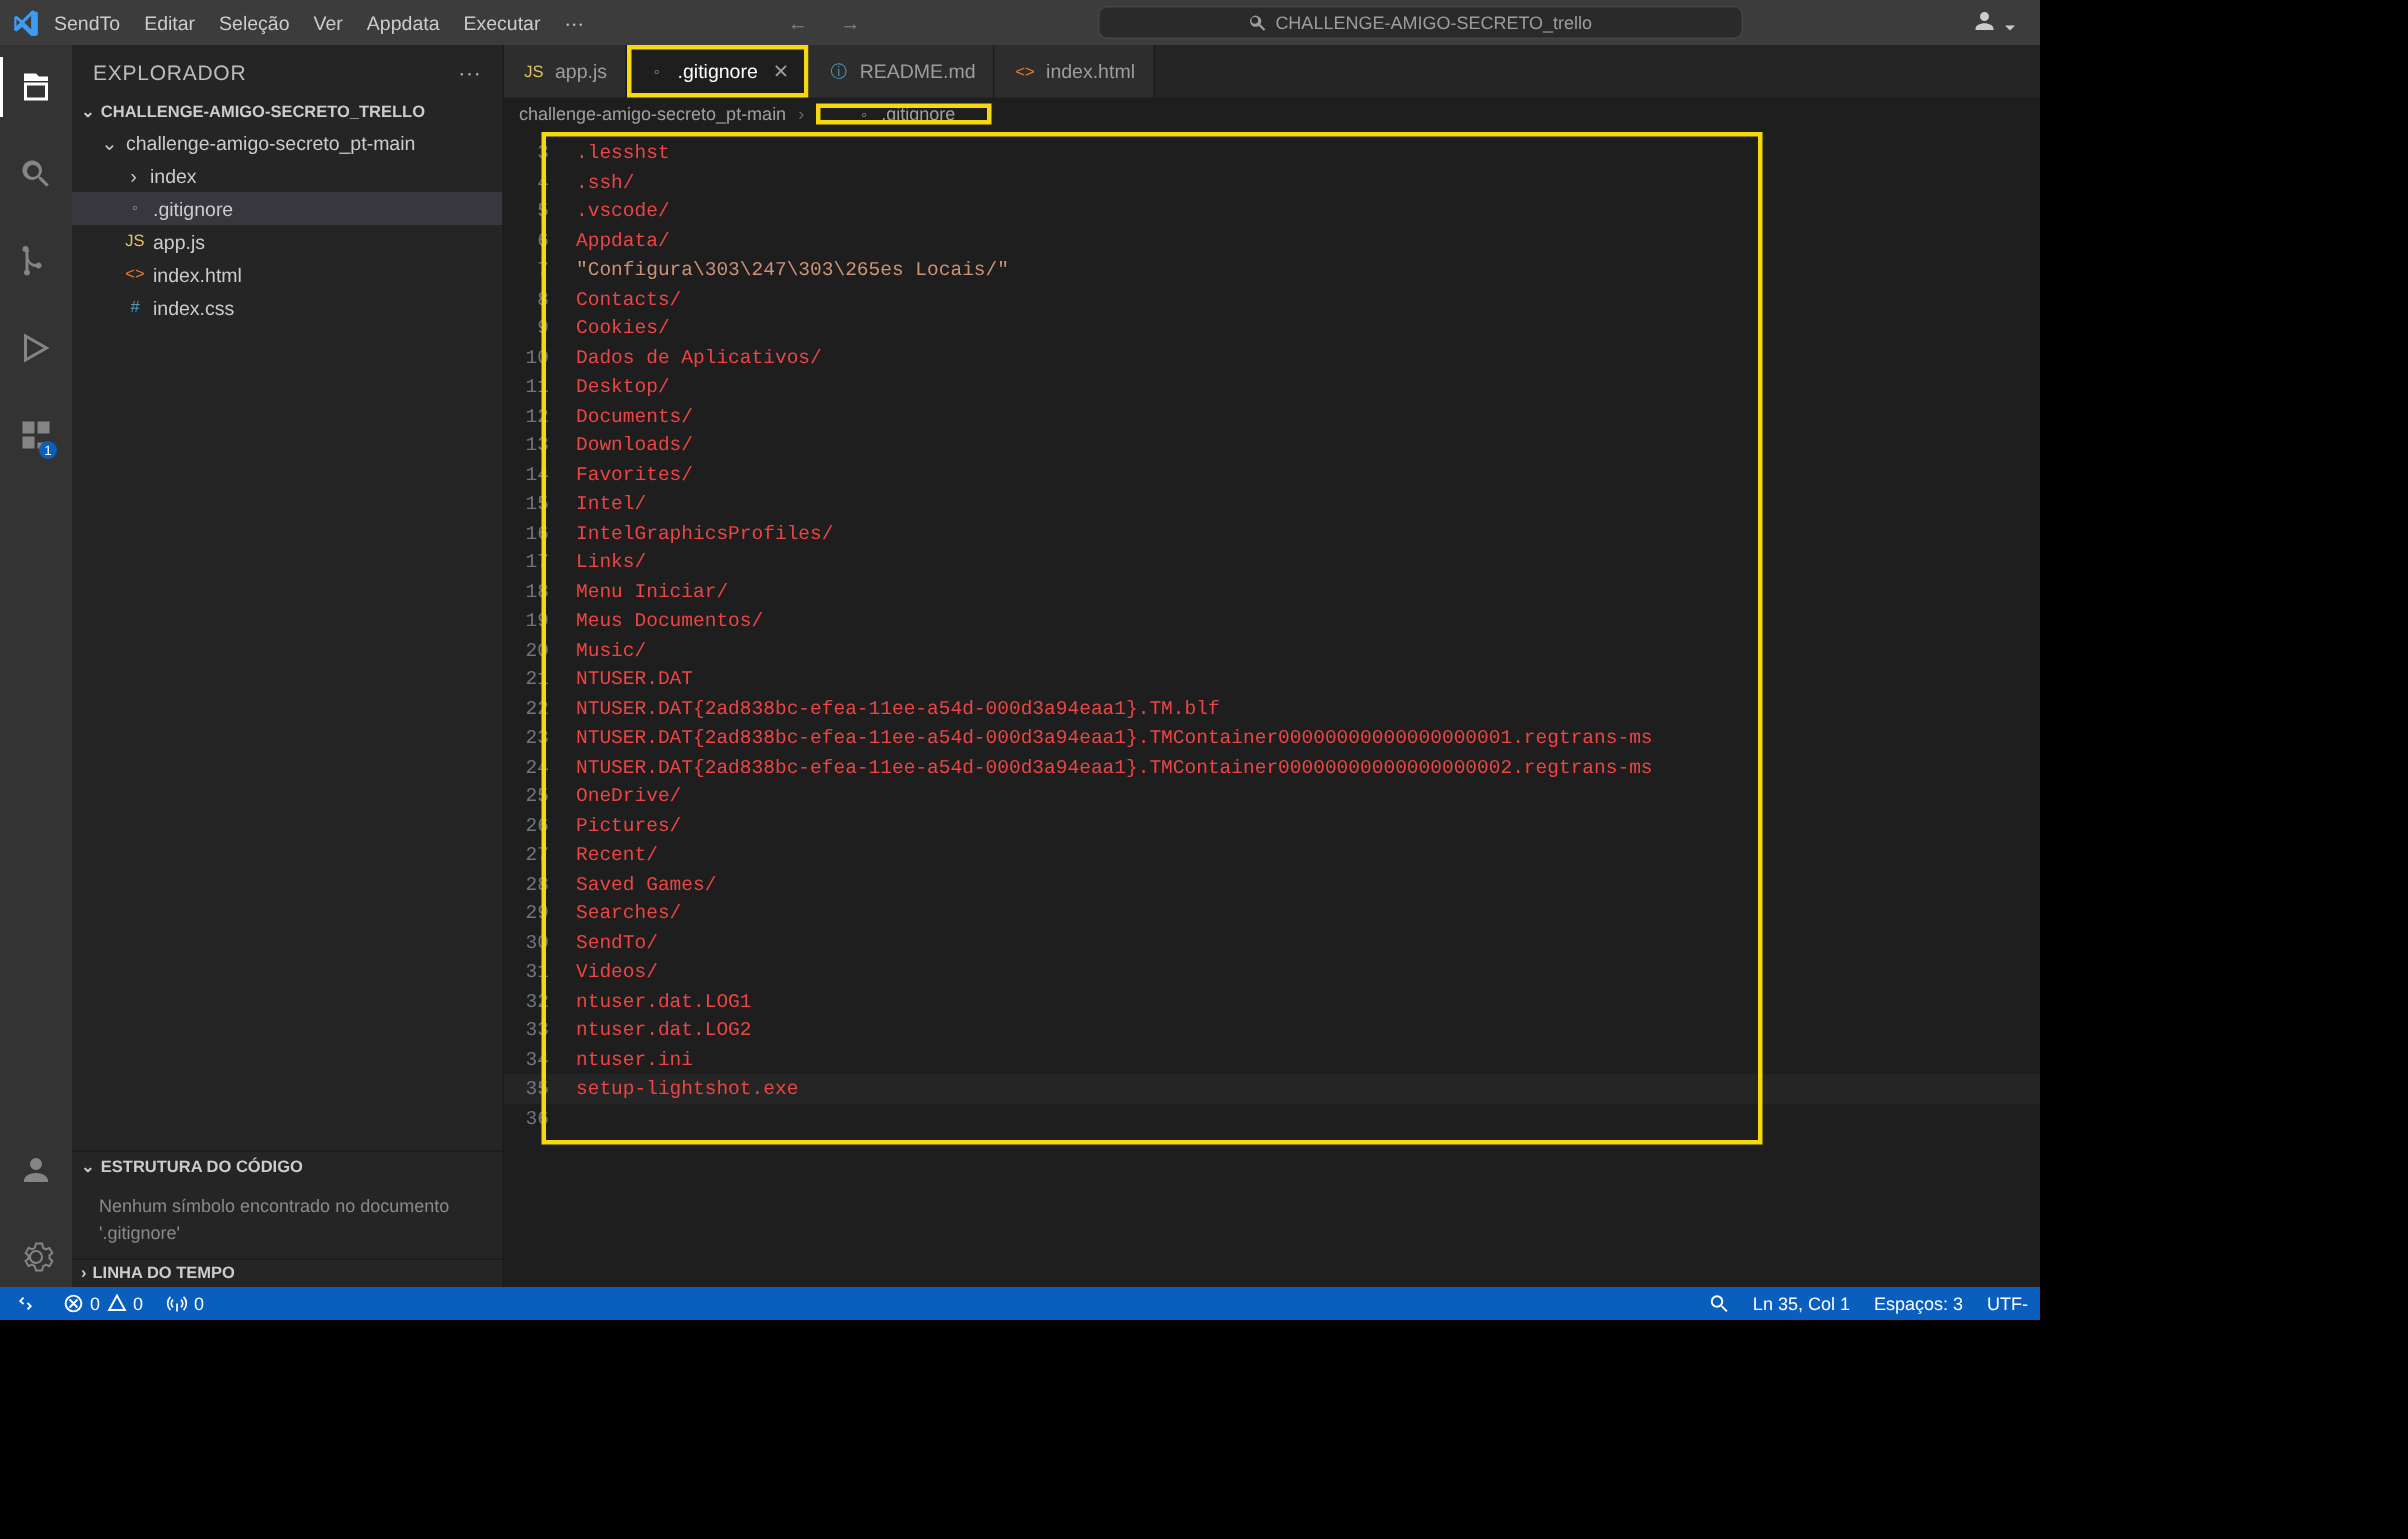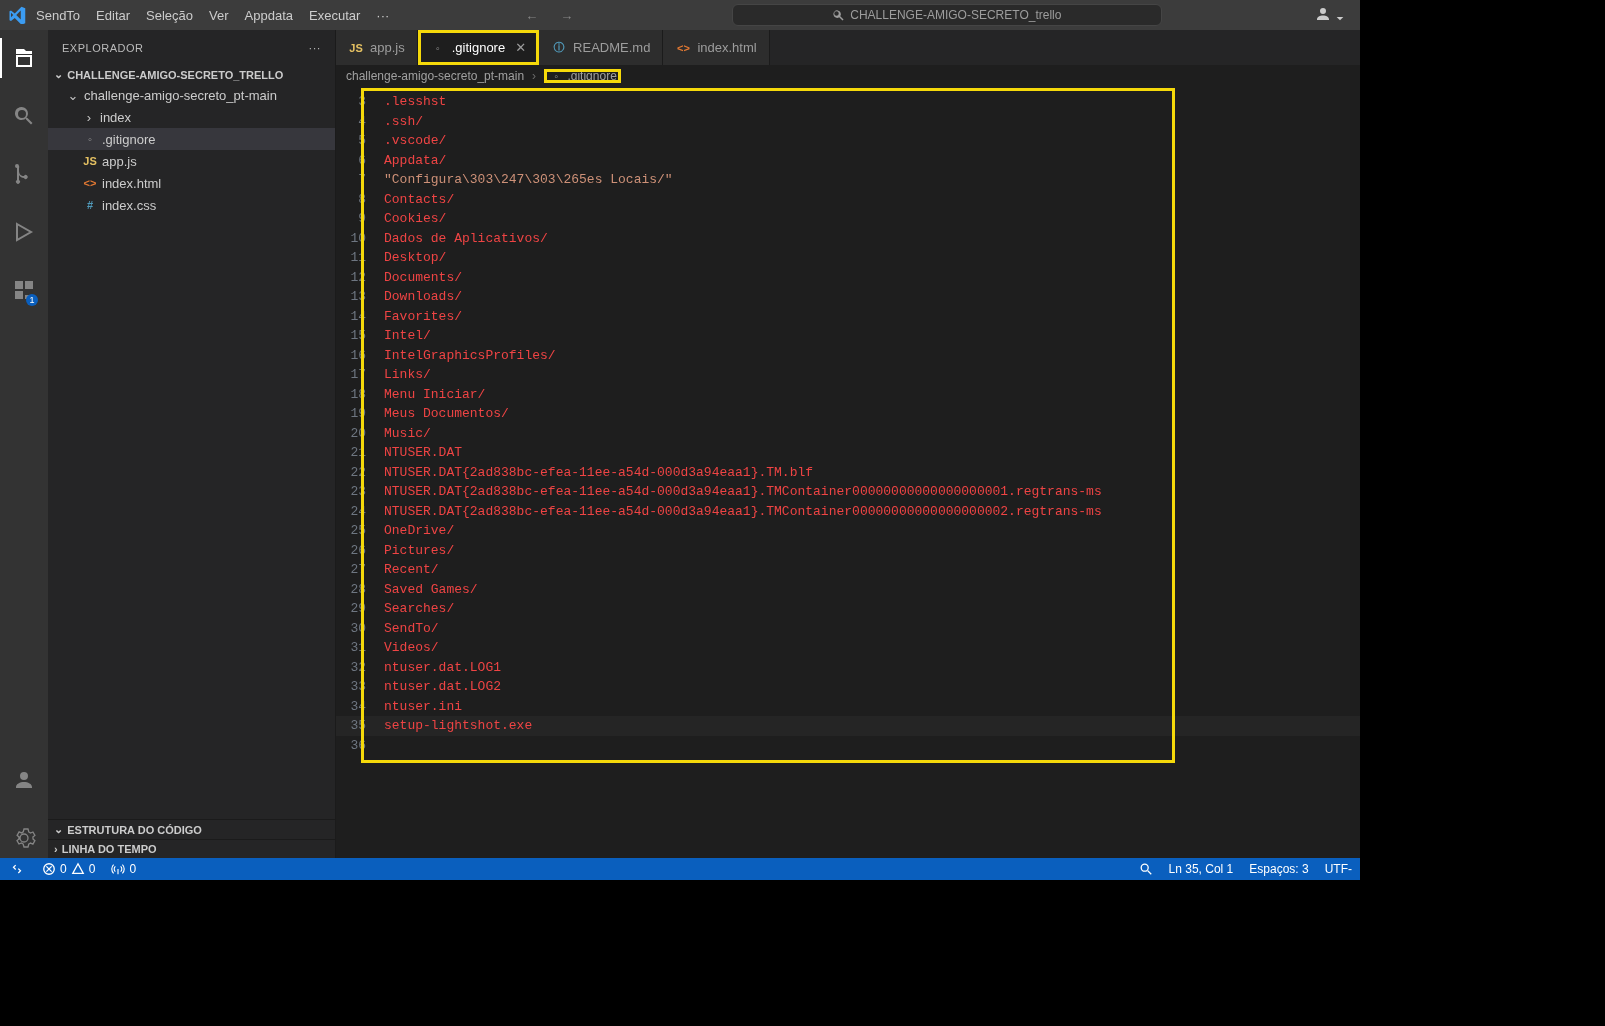--- a/index.html
+++ b/index.html
@@ -38,46 +38,46 @@
   
   .body{flex:1;display:flex;min-height:0}
   .activity{width:48px;background:var(--bg-activity);display:flex;flex-direction:column;align-items:center;padding-top:8px;gap:18px;color:#858585}
   .activity .ab{width:48px;height:40px;display:flex;align-items:center;justify-content:center;position:relative}
   .activity .ab.active{color:#fff}
   .activity .ab.active::before{content:"";position:absolute;left:0;top:0;bottom:0;width:2px;background:#fff}
   .activity .spacer{flex:1}
   .badge-dot{position:absolute;right:10px;bottom:4px;background:#0a5fbe;color:#fff;border-radius:8px;font-size:9px;min-width:12px;height:12px;display:flex;align-items:center;justify-content:center;padding:0 3px}
 
   .sidebar{width:288px;background:var(--bg-side);display:flex;flex-direction:column;min-width:0;border-right:1px solid var(--border)}
-  .side-head{height:35px;display:flex;align-items:center;justify-content:space-between;padding:0 14px;color:#bbb;font-size:11px;letter-spacing:.5px}
+  .side-head{height:35px;display:flex;align-items:center;justify-content:space-between;padding:0 14px;color:#bbb;font-size:14px;letter-spacing:.5px}
   .side-sec{font-size:11px;font-weight:700;color:#ccc;display:flex;align-items:center;gap:4px;padding:3px 6px}
   .tree{flex:1;overflow:auto;font-size:13px;color:#ccc}
   .tree .row{display:flex;align-items:center;height:22px;padding-left:8px;gap:4px;white-space:nowrap}
   .tree .row.sel{background:var(--sel)}
   .tree .lvl1{padding-left:18px}
   .tree .lvl2{padding-left:34px}
   .tree .chev{width:14px;display:inline-flex;justify-content:center;color:#c5c5c5}
-  .ficon{width:16px;display:inline-flex;justify-content:center;font-size:11px;font-weight:700}
+  .ficon{width:16px;display:inline-flex;justify-content:center;font-size:11px;font-weight:400}
   .ic-js{color:#e4c062}
   .ic-git{color:#9a9a9a}
   .ic-html{color:#e37933}
   .ic-css{color:#519aba}
   .ic-info{color:#519aba}
   .side-bottom{border-top:1px solid #1b1b1b}
   .outline-body{padding:8px 18px;color:#8a8a8a;font-size:12px;line-height:1.5}
 
   .editor-area{flex:1;display:flex;flex-direction:column;min-width:0;background:var(--bg-editor)}
   .tabbar{height:35px;background:var(--bg-tab-bar);display:flex;align-items:stretch}
   .tab{display:flex;align-items:center;gap:6px;padding:0 12px;background:var(--bg-tab-inactive);color:#9d9d9d;border-right:1px solid var(--border);font-size:13px;position:relative}
   .tab.active{background:var(--bg-tab-active);color:#fff}
   .tab .close{color:#9d9d9d;font-size:13px;margin-left:4px}
   .hl-box{outline:3px solid var(--accent);outline-offset:-3px}
   .breadcrumbs{height:22px;background:#1e1e1e;display:flex;align-items:center;padding:0 10px;color:#a0a0a0;font-size:12px;gap:8px}
   .bc-sep{color:#6a6a6a}
-  .breadcrumbs .hl{padding:0 4px}
+  .breadcrumbs .hl{padding:0 24px}
 
   .code-wrap{position:relative;flex:1;overflow:hidden}
   .code-border{position:absolute;left:25px;right:185px;top:1px;bottom:95px;border:3px solid var(--accent);pointer-events:none}
   .code{position:absolute;inset:0;padding:5px 0 0 0;font-family:Consolas,"Courier New",monospace;font-size:13px;line-height:19.5px;color:#d4d4d4;white-space:pre}
   .code .line{display:flex}
   .code .gut{width:48px;text-align:right;padding-right:18px;color:#6e7681;user-select:none}
   .code .txt{color:#ef4444}
   .code .txt.str{color:#ce9178}
   .cur-line{background:rgba(255,255,255,.03)}
 
@@ -210,20 +210,21 @@
               <span class="ficon ic-css">#</span>
               <span>index.css</span>
             </div>
           </div>
       </div>
       <div class="side-bottom">
         <div class="side-sec">
           <span class="chev">⌄</span>
           <span>ESTRUTURA DO CÓDIGO</span>
         </div>
+        <div class="outline-body">Nenhum símbolo encontrado no documento '.gitignore'</div>
       </div>
       <div class="side-bottom">
         <div class="side-sec">
           <span class="chev">›</span>
           <span>LINHA DO TEMPO</span>
         </div>
       </div>
     </div>
 
     <div class="editor-area">

